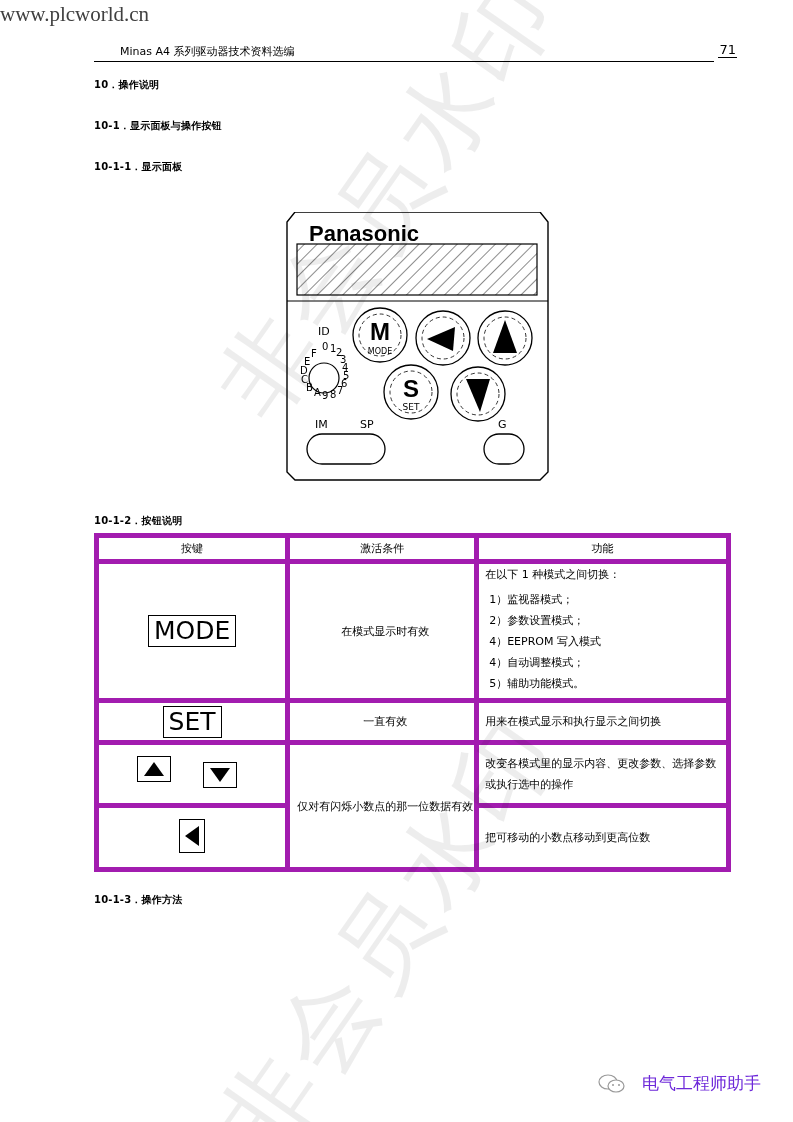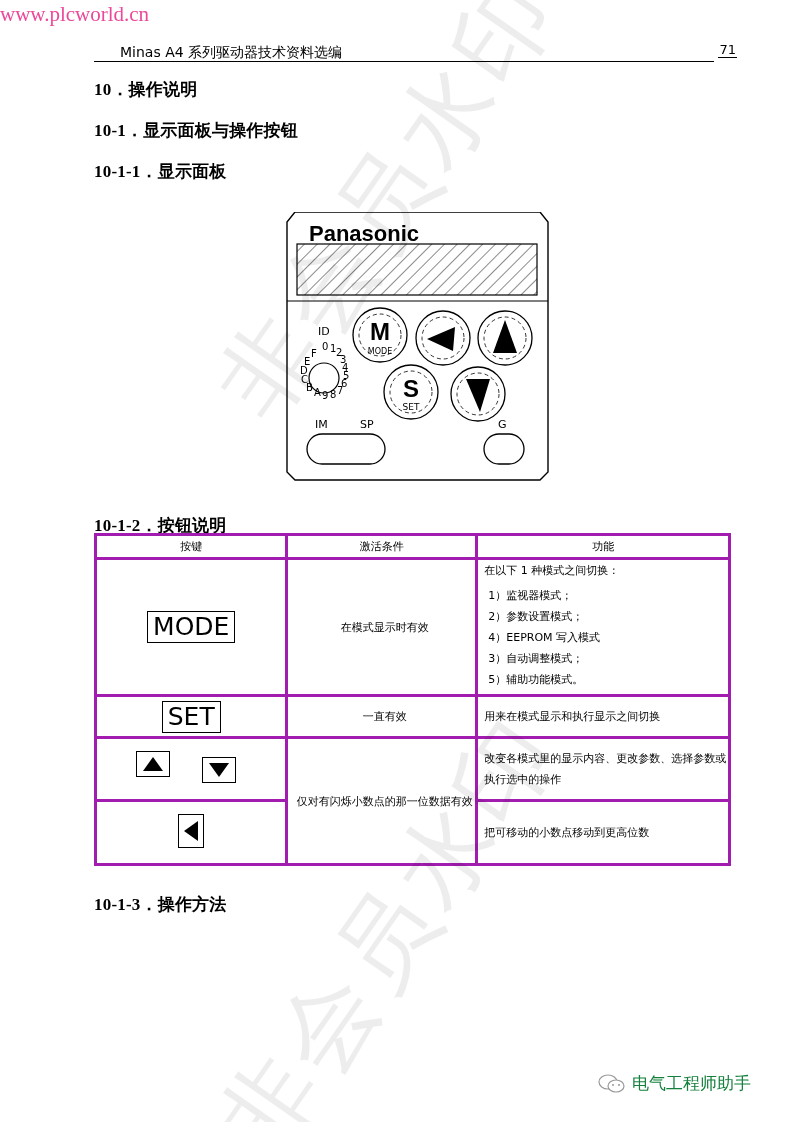--- a/index.html
+++ b/index.html
@@ -1,50 +1,50 @@
 <!DOCTYPE html>
 <html><head>
 <meta charset="utf-8">
 <style>
   html, body { margin:0; padding:0; background:#ffffff; }
   body { width:793px; height:1122px; position:relative; overflow:hidden;
          font-family: "DejaVu Sans", "Liberation Sans", sans-serif; color:#000; }
   .site-url { position:absolute; left:0; top:2px; font-family:"Liberation Serif", "DejaVu Serif", serif;
-              font-size:21px; color:#ec4899; }
+              font-size:21px; color:#404040; }
   .running-header { position:absolute; left:94px; top:42px; width:643px; height:20px; }
-  .running-header .doc-title { position:absolute; left:26px; top:2px; font-size:14px; }
+  .running-header .doc-title { position:absolute; left:26px; top:2px; font-size:11px; }
   .running-header .rule { position:absolute; left:0; top:19px; width:620px; border-top:1.3px solid #000; }
   .running-header .page-no { position:absolute; right:0; top:0; font-size:13px; border-bottom:1.3px solid #000; padding:0 1px;margin-left:36px; }
-  .heading { position:absolute; left:94px; font-weight:bold; font-size:17px; letter-spacing:0.2px;font-family:Liberation Serif, serif; }
+  .heading { position:absolute; left:94px; font-weight:bold; font-size:10px; letter-spacing:0.2px; }
   .h1 { top:78px; } .h2 { top:119px; } .h3 { top:160px; } .h4 { top:514px; } .h5 { top:893px; }
 
   .panel-figure { position:absolute; left:285px; top:212px; width:265px; height:270px;text-decoration:underline; }
 
   table.buttons-table { position:absolute; left:94px; top:533px; width:637px; border-collapse:collapse; }
-  table.buttons-table td, table.buttons-table th { border:3px solid #a21caf; padding:0; font-size:11px; font-weight:normal; }
+  table.buttons-table td, table.buttons-table th { border:5px solid #a21caf; padding:0; font-size:11px; font-weight:normal; }
   table.buttons-table th { height:21px; text-align:center; }
   .col-key { width:192px; } .col-cond { width:191px; } .col-func { width:254px; }
   td.key-cell { text-align:center; vertical-align:middle; }
   td.cond-cell { padding-left:6px !important; vertical-align:middle; line-height:21px;text-align:center; }
   td.func-cell { padding-left:6px !important; vertical-align:middle; line-height:21px; }
   .func-list { list-style:none; margin:4px; padding:0; }
   .key-box { display:inline-block; border:1.6px solid #000; font-family:"DejaVu Sans", sans-serif; line-height:1; }
   .key-mode { font-size:25px; padding:2px 5px 3px 5px; }
   .key-set { font-size:25px; padding:2px 5px 3px 5px; }
   .arrow-box { display:inline-block; border:1.6px solid #000; width:32px; height:24px; position:relative; }
   .tri-up { position:absolute; left:6px; top:5px; width:0; height:0; border-left:10px solid transparent; border-right:10px solid transparent; border-bottom:14px solid #000; }
   .tri-down { position:absolute; left:6px; top:5px; width:0; height:0; border-left:10px solid transparent; border-right:10px solid transparent; border-top:14px solid #000; }
   .arrow-box.left { width:24px; height:32px; }
   .tri-left { position:absolute; left:5px; top:6px; width:0; height:0; border-top:10px solid transparent; border-bottom:10px solid transparent; border-right:14px solid #000; }
 
   .watermark { position:absolute; font-size:96px; color:rgba(0,0,0,0.07); transform:rotate(-55deg);
                transform-origin:left top; white-space:nowrap; letter-spacing:6px; pointer-events:none; }
   .wm1 { left:190px; top:370px; }
   .wm2 { left:190px; top:1110px; }
-  .wechat-mark { position:absolute; left:598px; top:1072px; font-size:17px; color:#15803d; display:flex; align-items:center; gap:6px;text-align:right; }
+  .wechat-mark { position:absolute; left:598px; top:1072px; font-size:17px; color:#6d28d9; display:flex; align-items:center; gap:16px;text-align:right; }
 </style>
 </head>
 <body>
 
 <div class="site-url">www.plcworld.cn</div>
 
 <div class="running-header">
   <span class="doc-title">Minas A4 系列驱动器技术资料选编</span>
   <div class="rule"></div>
   <span class="page-no">71</span>
@@ -147,21 +147,21 @@
       <td class="key-cell">
         <span class="key-box key-mode">MODE</span>
       </td>
       <td class="cond-cell">在模式显示时有效</td>
       <td class="func-cell">
         <div>在以下 1 种模式之间切换：</div>
         <ul class="func-list">
           <li>1）监视器模式；</li>
           <li>2）参数设置模式；</li>
           <li>4）EEPROM 写入模式</li>
-          <li>3）自动调整模式；</li>
+          <li>4）自动调整模式；</li>
           <li>5）辅助功能模式。</li>
         </ul>
       </td>
     </tr>
     <tr style="height:42px;">
       <td class="key-cell">
         <span class="key-box key-set">SET</span>
       </td>
       <td class="cond-cell">一直有效</td>
       <td class="func-cell">用来在模式显示和执行显示之间切换</td>

